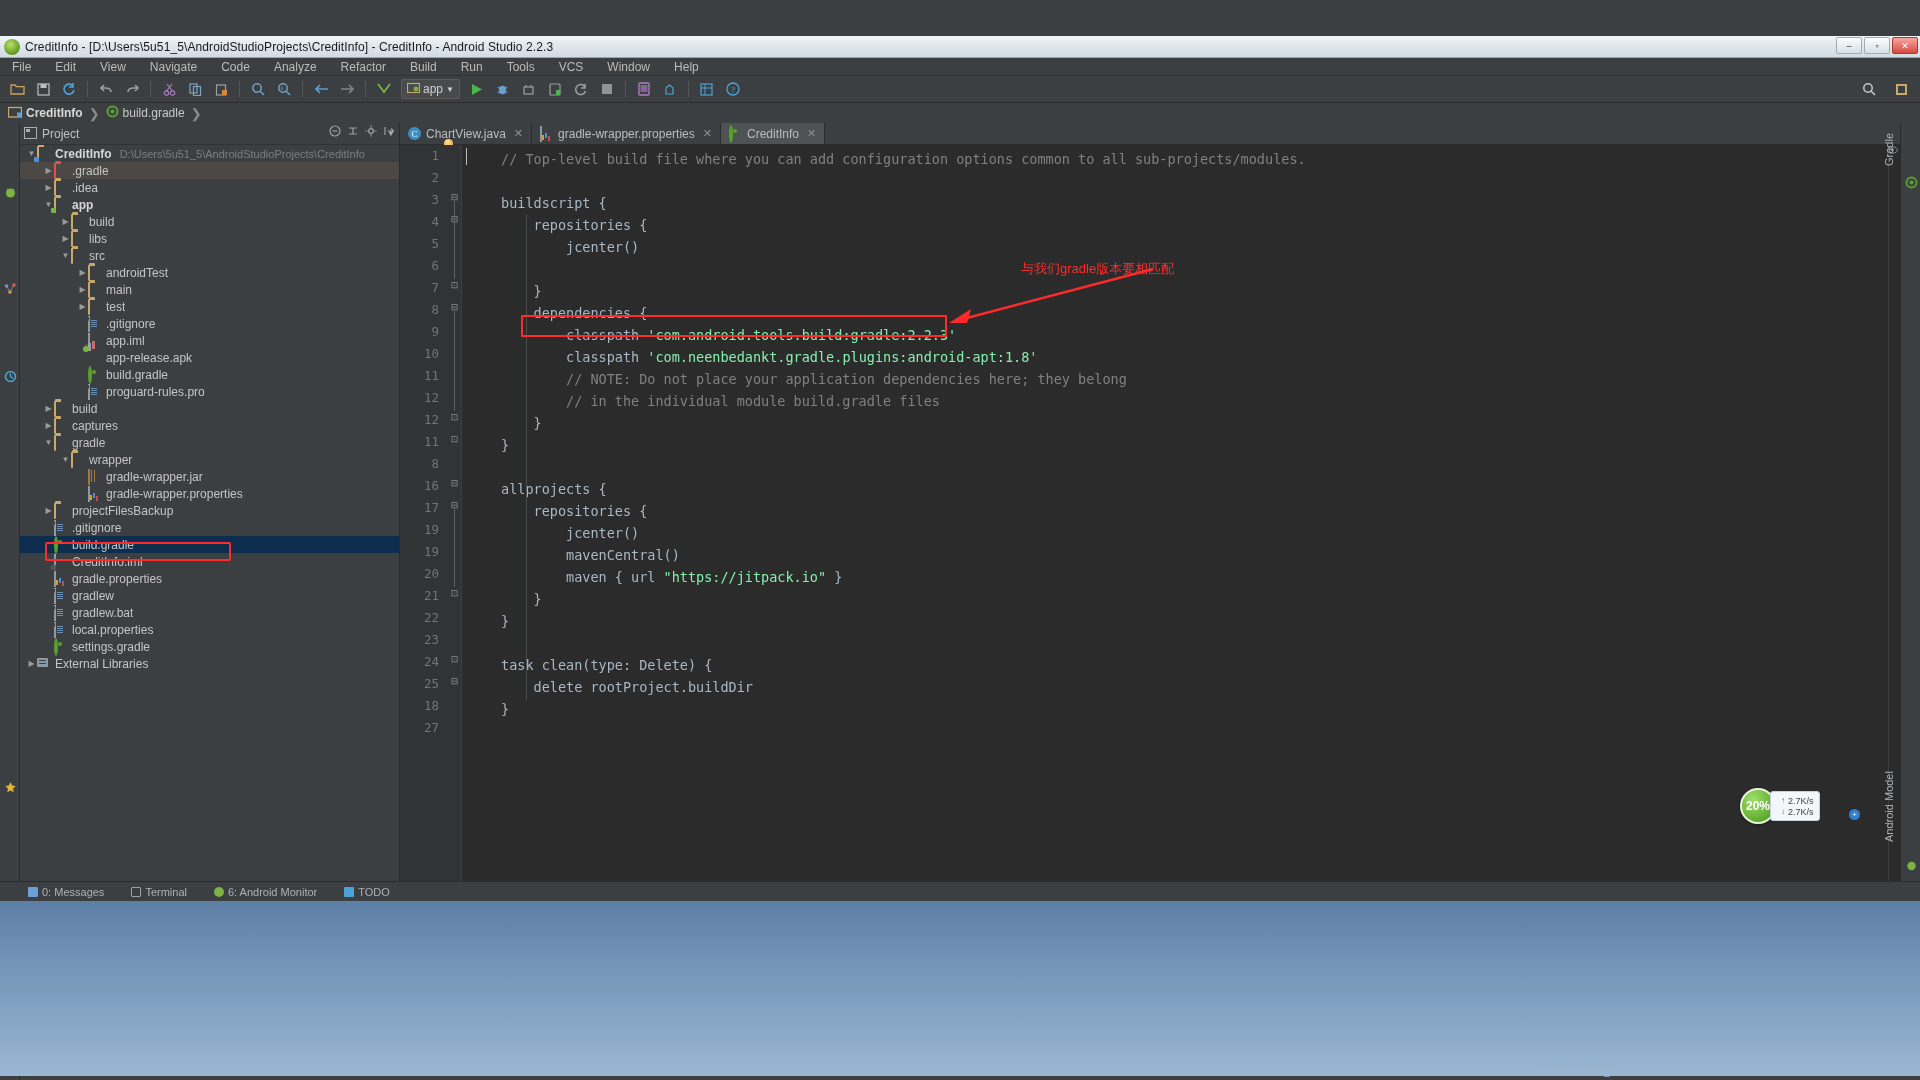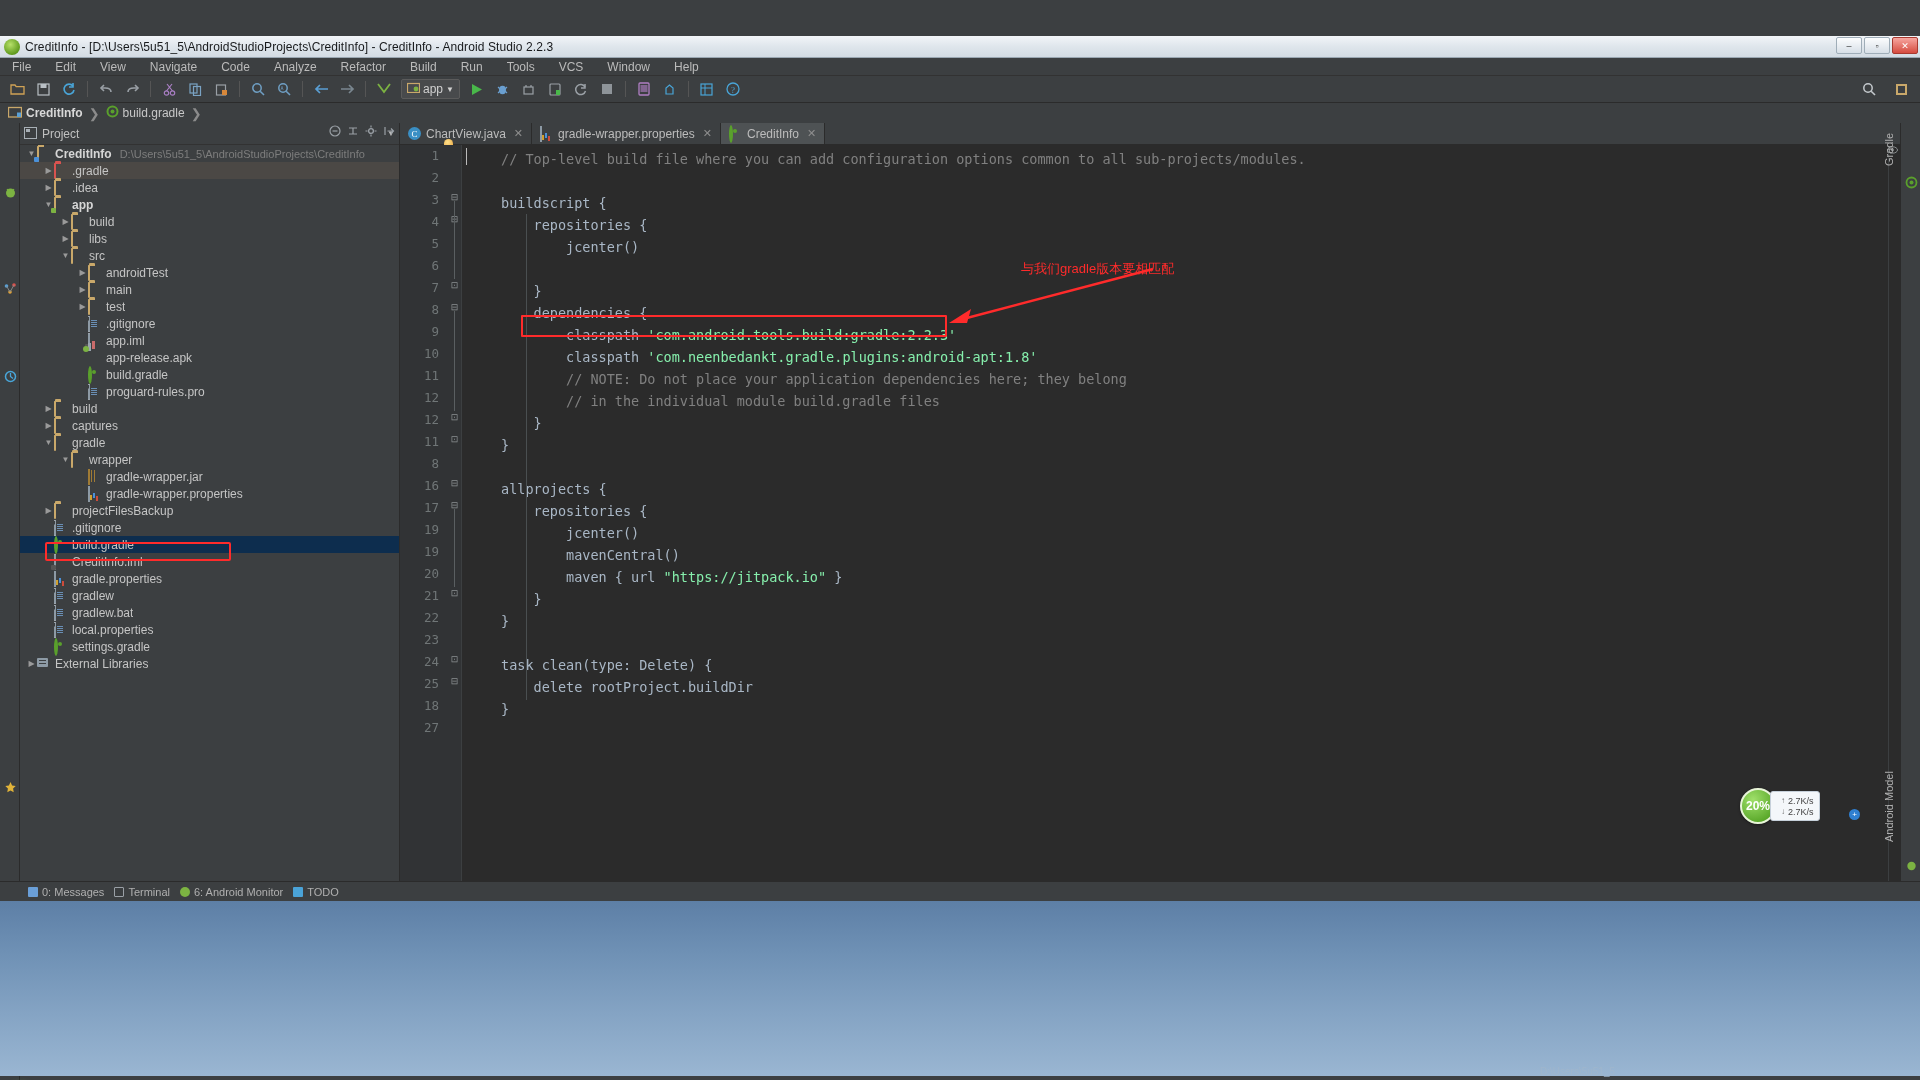--- a/index.html
+++ b/index.html
@@ -299,21 +299,21 @@
     background: linear-gradient(180deg,#9a9b92,#7e7f76);
   }
   .news-text { flex: 1; min-width: 0; }
   .news-title { font-size: 13px; font-weight: bold; color: #1a1a1a; line-height: 1.25; margin-bottom: 3px;}
   .news-desc { font-size: 11px; color: #4a5a68; line-height: 1.42; }
 
   
   .bottom-bar {
     position: absolute; left: 0; top: 845px; width: 1920px; height: 20px;
     background: #3c3f41; border-top: 1px solid #2b2b2b;
-    display: flex; align-items: center; gap: 10px; padding-left: 28px;
+    display: flex; align-items: center; gap: 27px; padding-left: 28px;
   }
   .bottom-bar .bi { font-size: 11px; color: #b0b0b0; display: flex; align-items: center; gap: 4px; white-space: nowrap; }
   .bottom-bar .bi .sq { width: 10px; height: 10px; border-radius: 1px; }
 
   
   .desktop {
     position: absolute; left: 0; top: 865px; width: 1920px; height: 175px;
     background: linear-gradient(180deg, #5d7fa6 0%, #6f91b5 30%, #85a4c4 65%, #9ab6d2 100%);
   }
   .status-ghost {

